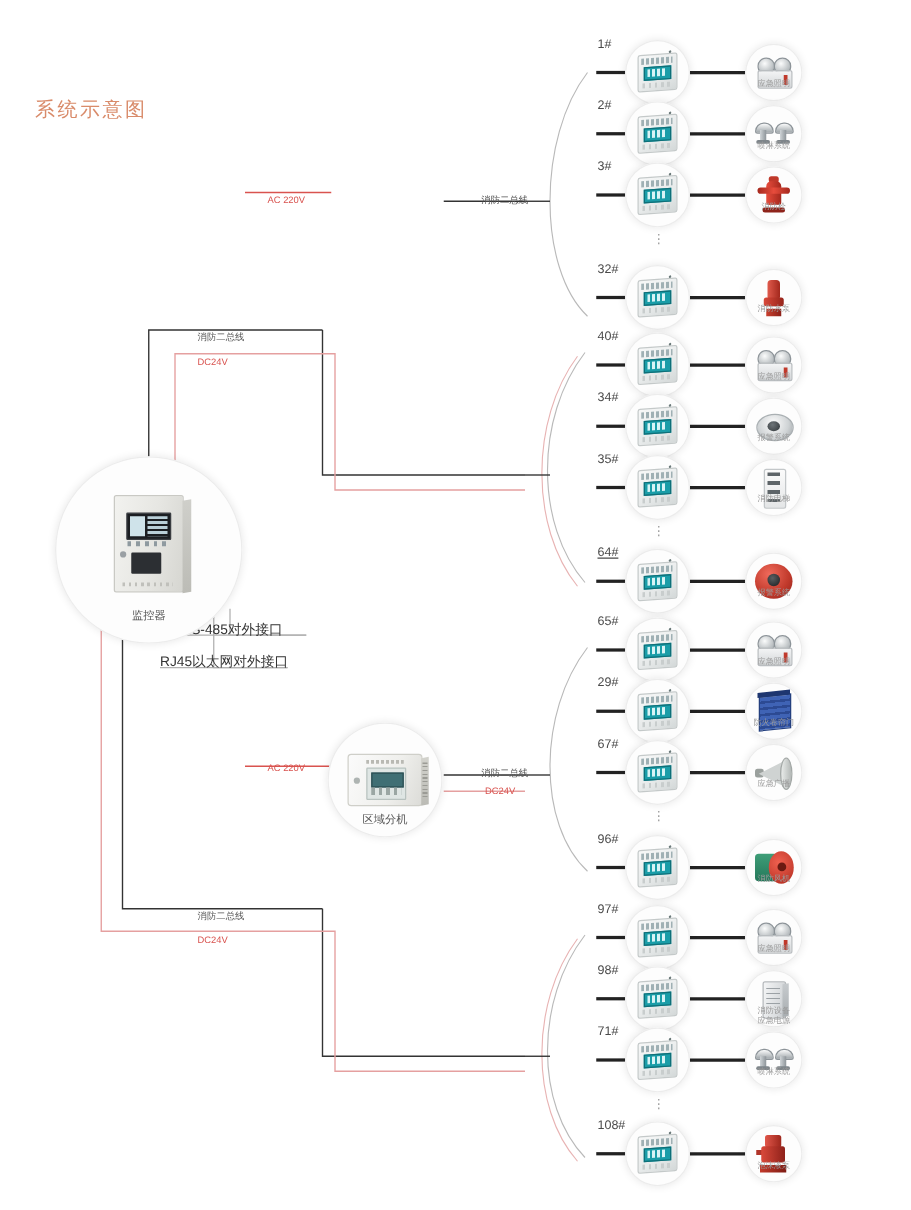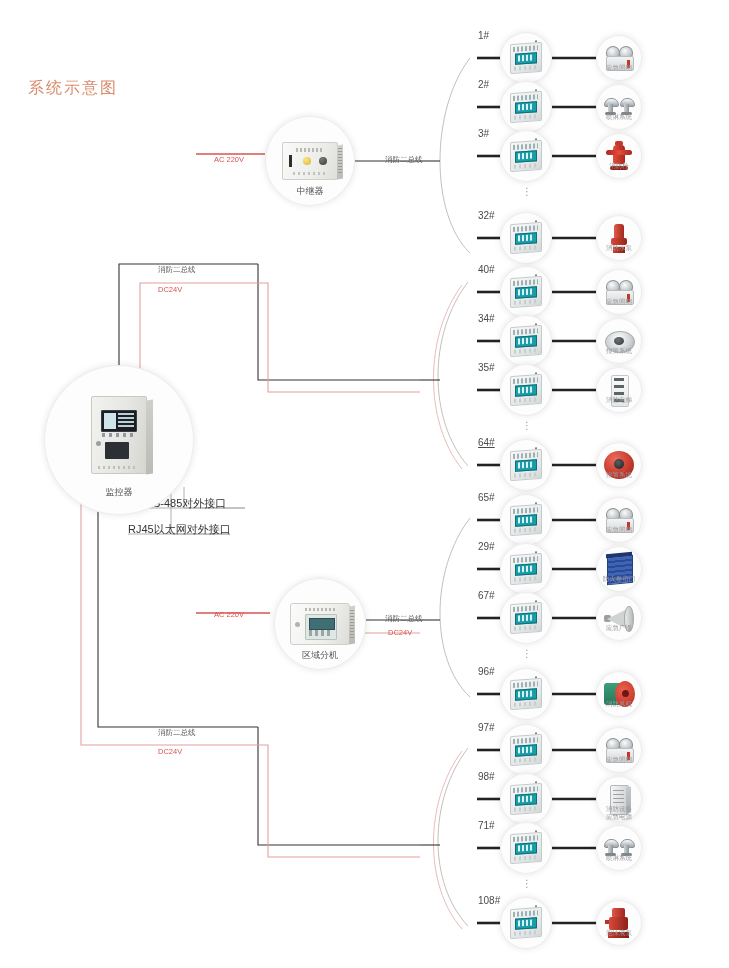--- a/index.html
+++ b/index.html
@@ -52,21 +52,21 @@
        background:repeating-linear-gradient(90deg,#b9b9b3 0 2px,transparent 2px 4px);}
   .repbox .l1{position:absolute;left:20px;top:14px;width:8px;height:8px;border-radius:50%;
        background:radial-gradient(circle at 35% 30%,#ffe680,#d6b23a);}
   .repbox .l2{position:absolute;left:36px;top:14px;width:8px;height:8px;border-radius:50%;
        background:radial-gradient(circle at 35% 30%,#7a7a74,#3c3c38);}
   .repbox .bar{position:absolute;left:6px;top:12px;width:3px;height:12px;background:#2e2e2c;}
   .repbox .bt{position:absolute;left:10px;bottom:4px;width:34px;height:3px;
        background:repeating-linear-gradient(90deg,#c3c3bd 0 2px,transparent 2px 5px);}
 
   
-  .zone-circ{left:274px;top:578px;width:92px;height:92px;}
+  .zone-circ{left:262px;top:578px;width:92px;height:92px;}
   .zonebox{position:relative;width:58px;height:40px;
        background:linear-gradient(110deg,#fbfbfb,#efefec 60%,#dcdcd8);
        border:1px solid #cfcfc9;border-radius:3px;}
   .zonebox .side{position:absolute;right:-6px;top:2px;width:6px;height:38px;
        background:linear-gradient(180deg,#d2d2cc,#bbbbb5);transform:skewY(-10deg);}
   .zonebox .vt{position:absolute;right:-5px;top:6px;width:4px;height:28px;
        background:repeating-linear-gradient(180deg,#9b9b95 0 1px,transparent 1px 3px);}
   .zonebox .tt{position:absolute;left:14px;top:4px;width:30px;height:3px;
        background:repeating-linear-gradient(90deg,#b9b9b3 0 2px,transparent 2px 4px);}
   .zonebox .pan{position:absolute;left:14px;top:10px;width:30px;height:24px;
@@ -310,32 +310,20 @@
           <div class="g2"></div>
         </div>
       <div class="btns"></div>
       <div class="knob"></div>
       <div class="vent"></div>
       <div class="strip"></div>
     </div>
     <div class="nodelabel" style="bottom:16px;">监控器</div>
   </div>
 
-  <div class="circ soft rep-circ">
-    <div class="repbox">
-      <div class="side"></div>
-        <div class="vt"></div>
-      <div class="tt"></div>
-        <div class="bar"></div>
-      <div class="l1"></div>
-        <div class="l2"></div>
-        <div class="bt"></div>
-    </div>
-    <div class="nodelabel" style="bottom:8px;">中继器</div>
-  </div>
 
   <div class="circ soft zone-circ">
     <div class="zonebox">
       <div class="side"></div>
         <div class="vt"></div>
         <div class="tt"></div>
       <div class="pan">
           <div class="lcd"></div>
           <div class="keys"></div>
         </div>

